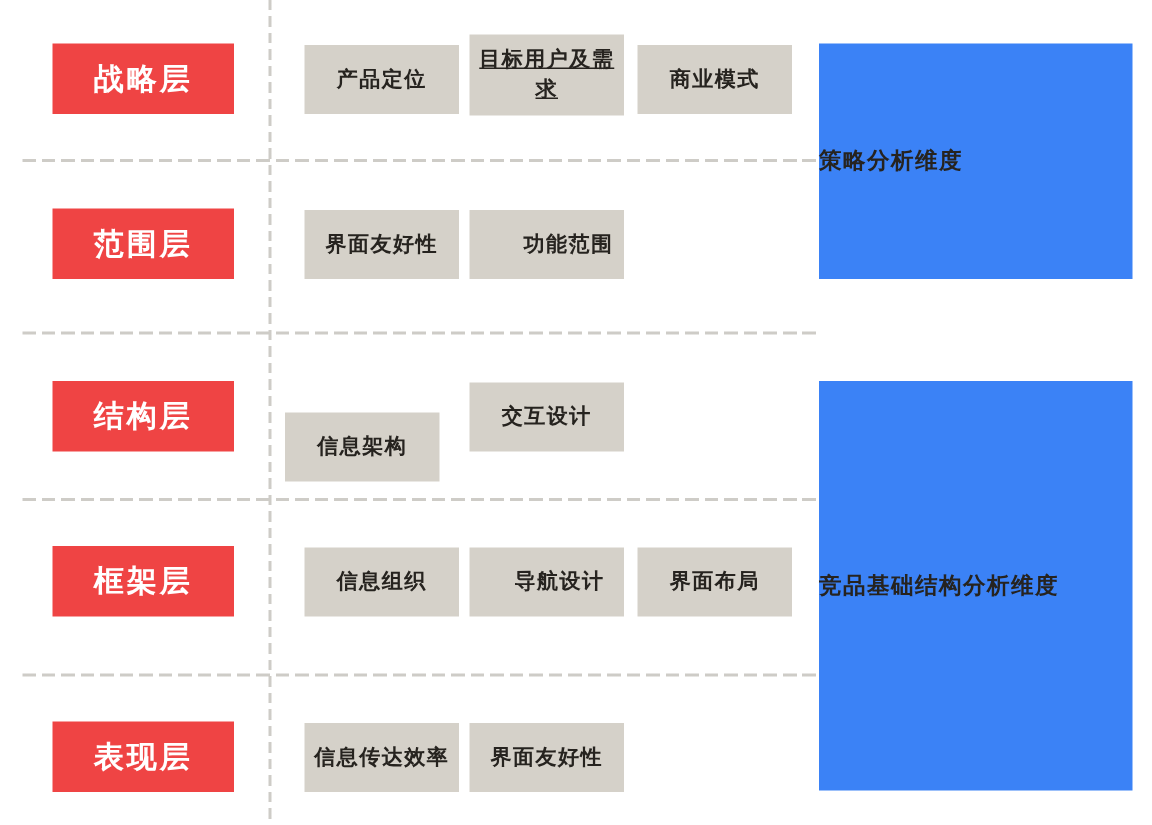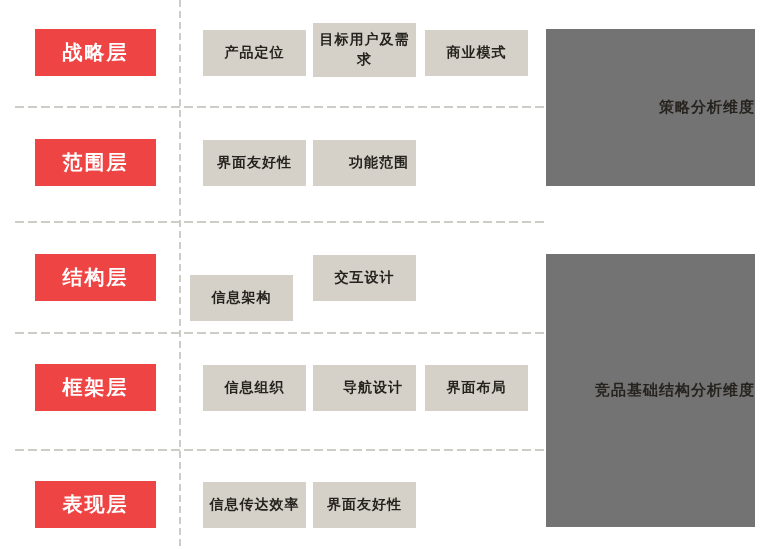--- a/index.html
+++ b/index.html
@@ -48,33 +48,33 @@
     background: #d5d1c9;
     color: #26231f;
     font-size: 14px;
     font-weight: bold;
     letter-spacing: 1px;
     line-height: 1.4;
     padding: 0 3px;
     display: flex; align-items: center; justify-content: center;
     text-align: center;
   }
-  .item-box.tall { height: 54px; }
+  .item-box.tall { height: 54px; text-decoration: underline; }
 
   
   .dim-box {
     position: absolute;
     left: 546px;
     width: 209px;
-    background: #737373;
+    background: #3b82f6;
     color: #26231f;
     font-size: 15px;
     font-weight: bold;
     letter-spacing: 1px;
-    display: flex; align-items: center; justify-content: flex-end;
+    display: flex; align-items: center; justify-content: flex-start;
     text-align: center;
   }
 </style>
 </head>
 <body>
 
 <div class="canvas">
 
   <div class="vline"></div>
   <div class="hline" style="top:106px"></div>

